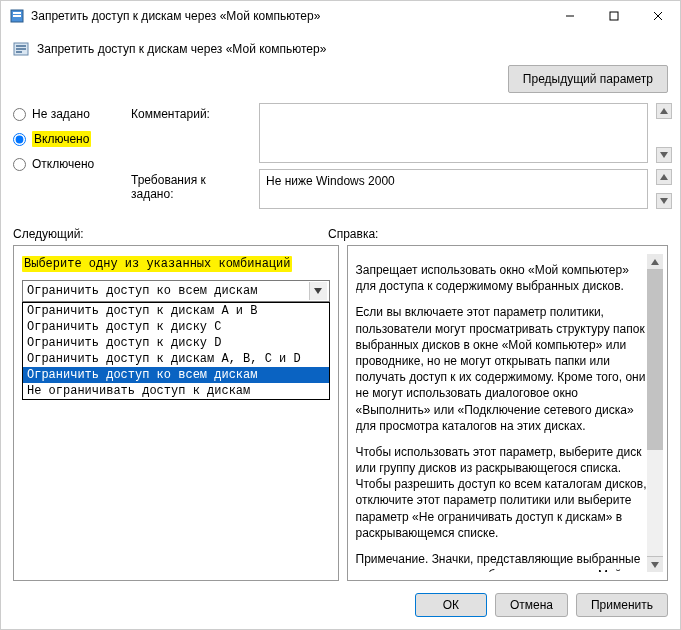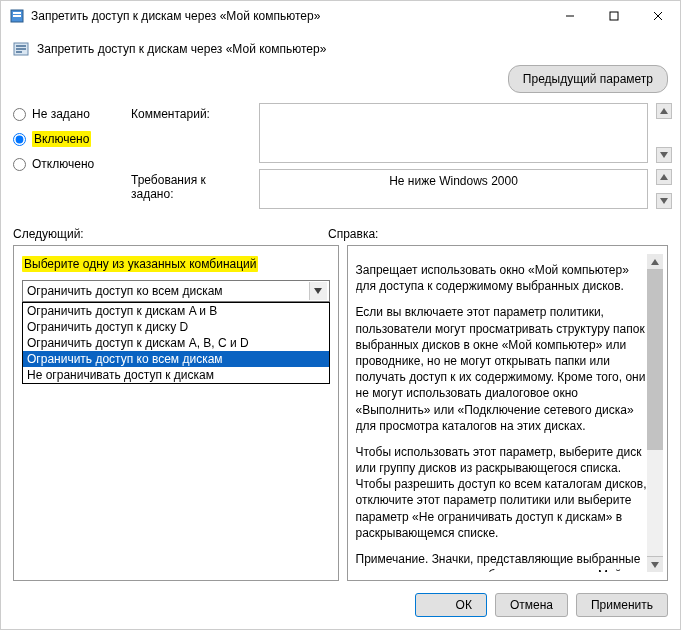--- a/index.html
+++ b/index.html
@@ -8,50 +8,50 @@
   .titlebar { height: 30px; display: flex; align-items: center; padding: 0 0 0 8px; }
   .titlebar-icon { width: 16px; height: 16px; margin-right: 6px; display: flex; align-items: center; justify-content: center; }
   .titlebar-text { flex: 1; font-size: 12px; }
   .titlebar-controls { display: flex; height: 100%; }
   .titlebar-btn { width: 44px; display: flex; align-items: center; justify-content: center; font-size: 10px; color: #000; }
   .titlebar-btn svg { stroke: #000; }
   .header-row { display: flex; align-items: center; padding: 10px 12px 8px 12px; gap: 8px; }
   .header-icon { width: 16px; height: 16px; }
   .header-title { flex: 1; font-size: 12px; }
   .nav-row { display: flex; justify-content: flex-end; gap: 8px; padding: 0 12px 10px 12px; }
-  .nav-btn { border: 1px solid #adadad; background: #e1e1e1; padding: 6px 14px; font-size: 12px; cursor: pointer; border-radius: 12px; }
+  .nav-btn { border: 1px solid #adadad; background: #e1e1e1; padding: 6px 14px; font-size: 12px; cursor: pointer; border-radius: 2px; }
   .top-grid { display: grid; grid-template-columns: 110px 120px 1fr 16px; column-gap: 8px; row-gap: 6px; padding: 0 8px 6px 12px; align-items: start; }
   .radio-col { display: flex; flex-direction: column; gap: 10px; padding-top: 4px; }
   .radio-row { display: flex; align-items: center; gap: 6px; font-size: 12px; }
   .radio-row input { margin: 0; }
   .hl { background: #fff200; border-radius: 1px; padding: 1px 2px; }
   .lbl-col { font-size: 12px; padding-top: 4px; }
   .comment-box { border: 1px solid #bdbdbd; background: #fff; width: 100%; height: 60px; resize: none; font-family: inherit; font-size: 12px; padding: 4px; }
-  .version-box { border: 1px solid #bdbdbd; background: #fff; width: 100%; height: 40px; padding: 4px 6px; font-size: 12px; overflow: hidden; text-align: center; }
+  .version-box { border: 1px solid #bdbdbd; background: #fff; width: 100%; height: 40px; padding: 4px 6px; font-size: 12px; overflow: hidden; }
   .scroll-btn { width: 16px; height: 16px; background: #e9e9e9; border: 1px solid #c0c0c0; display: flex; align-items: center; justify-content: center; }
   .scroll-stack { display: flex; flex-direction: column; gap: 28px; }
   .scroll-stack2 { display: flex; flex-direction: column; gap: 8px; }
   .section-labels { display: flex; padding: 12px 12px 4px 12px; font-size: 12px; }
   .section-labels .left { width: 315px; }
   .panels { display: flex; gap: 8px; padding: 0 12px; flex: 1; min-height: 0; }
   .panel { border: 1px solid #999; background: #fff; flex: 1; position: relative; overflow: hidden; }
-  .panel-left { padding: 10px 8px; position: relative; }
+  .panel-left { padding: 10px 8px; position: relative; font-family: Liberation Mono, monospace; }
   .combo-label { font-size: 12px; margin-bottom: 8px; display: inline-block; }
   .combo { width: 100%; border: 1px solid #7a7a7a; height: 22px; display: flex; align-items: center; padding: 0 4px; font-size: 12px; background: #fff; position: relative; cursor: pointer; }
   .combo-caret { position: absolute; right: 2px; top: 1px; bottom: 1px; width: 18px; display: flex; align-items: center; justify-content: center; border-left: 1px solid #c8c8c8; background: #efefef; }
   .dropdown { position: absolute; left: 8px; right: 8px; top: 56px; border: 1px solid #000; background: #fff; font-size: 12px; z-index: 10; }
   .dropdown-item { padding: 1px 4px; cursor: pointer; white-space: nowrap; }
   .dropdown-item.selected { background: #0a63c2; color: #fff; }
   .panel-right { padding: 8px 4px 8px 8px; display: flex; }
   .help-text { font-size: 12px; line-height: 1.35; flex: 1; overflow: hidden; }
   .help-text p { margin: 8px 0 10px 0; }
   .vscroll { width: 16px; background: #f0f0f0; display: flex; flex-direction: column; }
   .vscroll .thumb { background: #c2c2c2; width: 100%; }
   .footer { display: flex; justify-content: flex-end; gap: 8px; padding: 12px; }
-  .footer-btn { border: 1px solid #adadad; background: #e1e1e1; padding: 4px 14px; font-size: 12px; cursor: pointer; border-radius: 3px; min-width: 72px; text-align: right; }
+  .footer-btn { border: 1px solid #adadad; background: #e1e1e1; padding: 4px 14px; font-size: 12px; cursor: pointer; border-radius: 3px; min-width: 72px; }
   .footer-btn.primary { border: 1px solid #0078d4; }
   svg { display: block; }
 </style>
 </head>
 <body>
 
 <div class="window">
 
   <div class="titlebar">
     <span class="titlebar-icon">
@@ -160,20 +160,21 @@
       <div class="combo">
         <span>Ограничить доступ ко всем дискам</span>
         <span class="combo-caret">
           <svg width="8" height="6" viewBox="0 0 8 6">
               <polygon points="0,0 8,0 4,6" fill="#404040"></polygon>
             </svg>
         </span>
       </div>
       <div class="dropdown" id="dropdown">
           <div class="dropdown-item">Ограничить доступ к дискам A и B</div>
+          <div class="dropdown-item">Ограничить доступ к диску C</div>
           <div class="dropdown-item">Ограничить доступ к диску D</div>
           <div class="dropdown-item">Ограничить доступ к дискам A, B, C и D</div>
           <div class="dropdown-item selected">Ограничить доступ ко всем дискам</div>
           <div class="dropdown-item">Не ограничивать доступ к дискам</div>
         </div>
     </div>
 
     <div class="panel panel-right">
       <div class="help-text">
         <p>Запрещает использовать окно «Мой компьютер» для доступа к содержимому выбранных дисков.</p>

